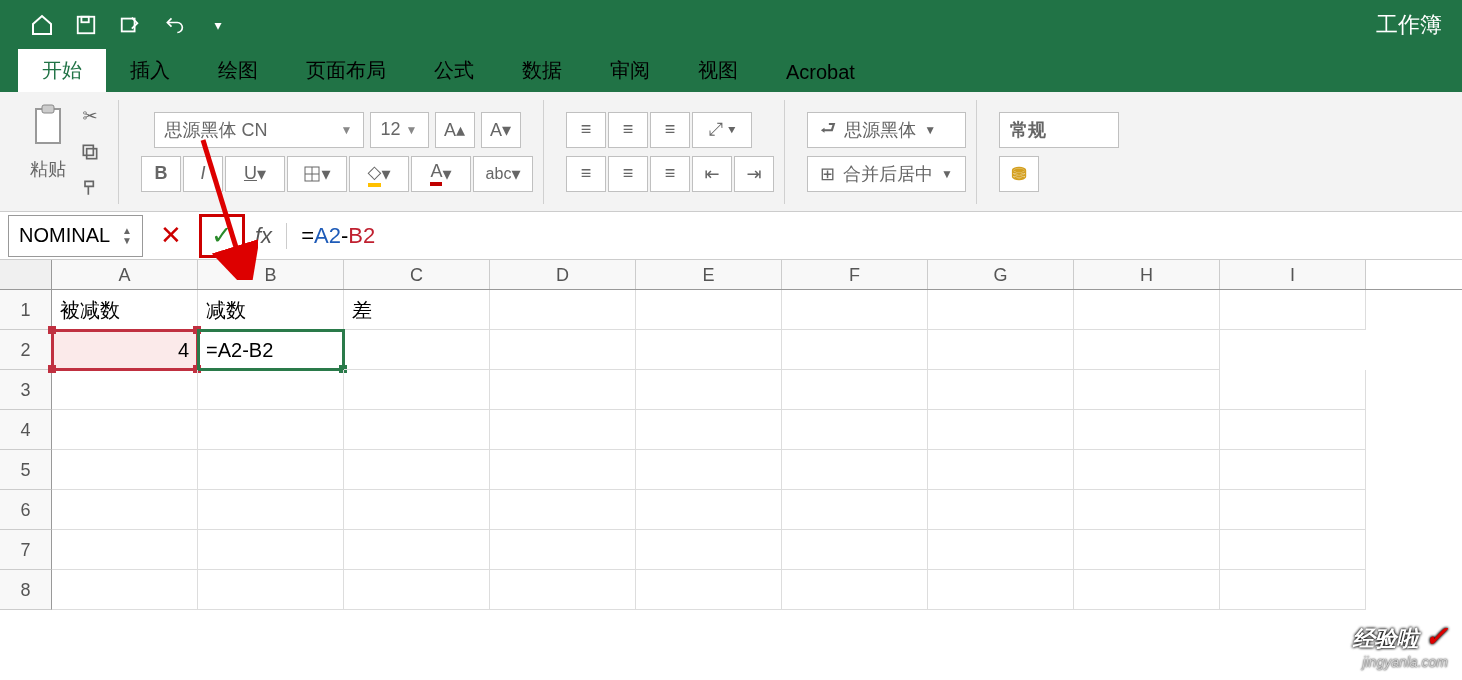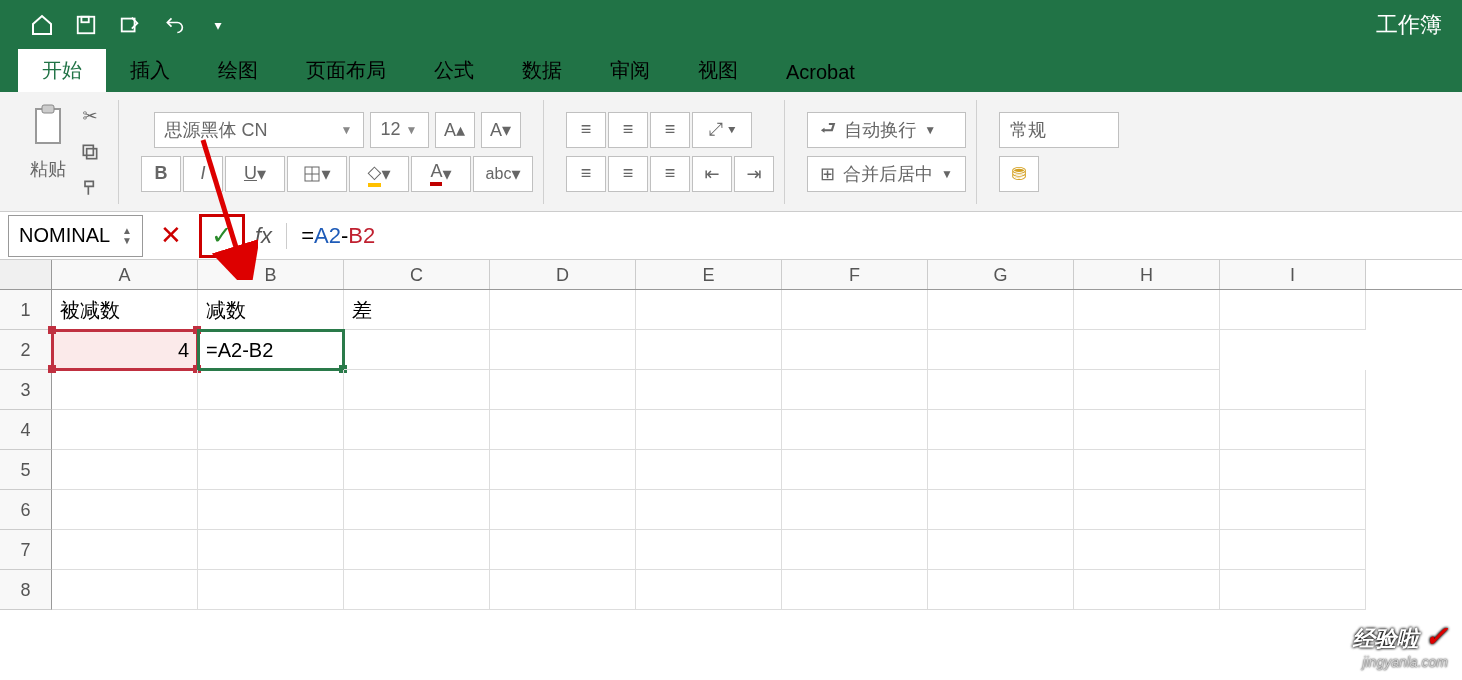--- a/index.html
+++ b/index.html
@@ -8,21 +8,21 @@
 .titlebar { height: 50px; background: #217346; display: flex; align-items: center; padding: 0 20px; color: #fff; }
 .tb-icon { width: 44px; height: 40px; display: flex; align-items: center; justify-content: center; font-size: 20px; cursor: pointer; }
 .tb-title { margin-left: auto; font-size: 22px; font-weight: 500; }
 
 .ribbon-tabs { height: 42px; background: #217346; display: flex; align-items: flex-end; padding: 0 18px; }
 .rtab { padding: 8px 24px; color: #000000; font-size: 20px; cursor: pointer; }
 .rtab.active { background: #fff; color: #217346; }
 
 .ribbon { height: 120px; background: #f3f3f3; border-bottom: 1px solid #ccc; display: flex; align-items: center; padding: 6px 18px; gap: 12px; }
 .group { display: flex; flex-direction: column; align-items: center; padding: 0 10px; border-right: 1px solid #d0d0d0; height: 104px; justify-content: center; }
-.group.no-border { border-right: none; }
+.group.no-border { border-right: none; font-weight: bold; }
 .clip-area { display: flex; }
 .clip-main { text-align: center; }
 .clip-sub { display: flex; flex-direction: column; gap: 6px; margin-left: 4px; }
 .small-btn { width: 36px; height: 30px; display: flex; align-items: center; justify-content: center; font-size: 18px; color: #666; cursor: pointer; }
 .paste-label { font-size: 18px; color: #666; margin-top: 4px; }
 .font-row { display: flex; gap: 6px; margin-bottom: 8px; }
 .font-btn-row { display: flex; gap: 2px; }
 .sel { background: #fff; border: 1px solid #c0c0c0; height: 36px; display: flex; align-items: center; padding: 0 10px; font-size: 18px; color: #666; }
 .sel.font-name { width: 210px; }
 .sel.font-size { width: 59px; }
@@ -185,21 +185,21 @@
         <div class="rib-btn">⇤</div>
         <div class="rib-btn">⇥</div>
       </div>
     </div>
   </div>
 
   <div class="group">
     <div class="wrap-group">
       <div class="wrap-btn">
           <span>⮐</span>
-          <span>自动换行</span>
+          <span>思源黑体</span>
           <span style="font-size:12px">▼</span>
         </div>
       <div class="wrap-btn">
           <span>⊞</span>
           <span>合并后居中</span>
           <span style="font-size:12px">▼</span>
         </div>
     </div>
   </div>
 

